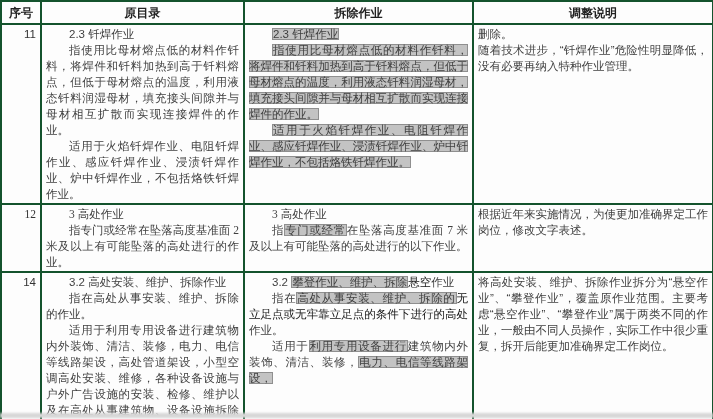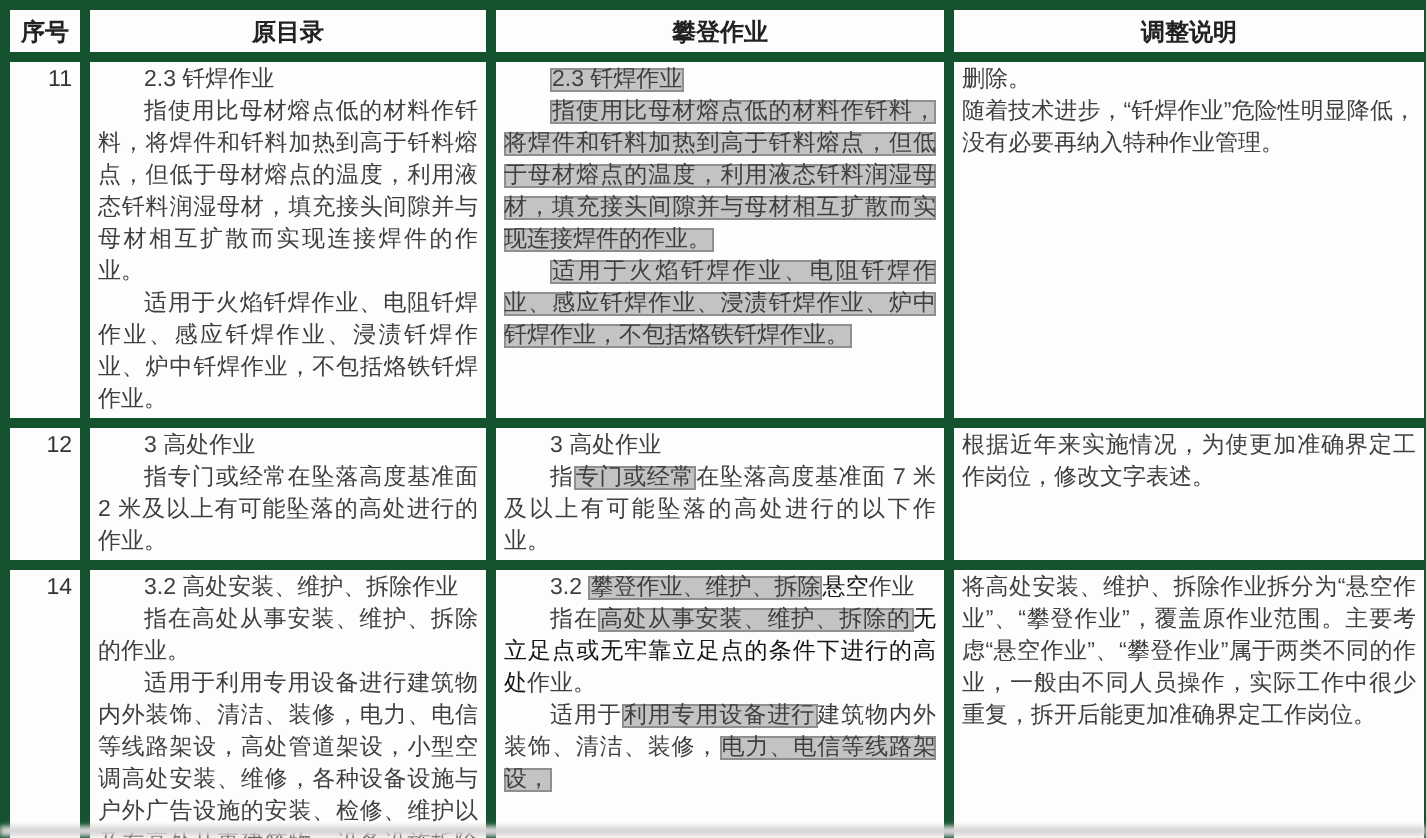--- a/index.html
+++ b/index.html
@@ -11,21 +11,21 @@
     color:#3f3f3f;
     overflow:hidden;
   }
   table.rev{
     border-collapse:collapse;
     table-layout:fixed;
     width:712px;
     margin:0;
   }
   table.rev th, table.rev td{
-    border:5px solid #14532d;
+    border:2px solid #14532d;
     padding:1px 4px;
     vertical-align:top;
     font-size:11.5px;
     line-height:16px;
     margin-top:17px;
   }
   table.rev thead th{
     height:19px;
     font-size:12px;
     font-weight:bold;
@@ -78,21 +78,21 @@
     <colgroup>
       <col style="width:40px">
       <col style="width:203px">
       <col style="width:229px">
       <col style="width:240px">
     </colgroup>
     <thead>
       <tr>
         <th>序号</th>
         <th>原目录</th>
-        <th>攀登作业</th>
+        <th>拆除作业</th>
         <th>调整说明</th>
       </tr>
     </thead>
     <tbody id="tbody">
         <tr style="height: 139px;">
           <td class="num">11</td>
           <td>
             <p class="para"><span class="seg">2.3 钎焊作业</span></p>
             <p class="para"><span class="seg">指使用比母材熔点低的材料作钎料，将焊件和钎料加热到高于钎料熔点，但低于母材熔点的温度，利用液态钎料润湿母材，填充接头间隙并与母材相互扩散而实现连接焊件的作业。</span></p>
             <p class="para"><span class="seg">适用于火焰钎焊作业、电阻钎焊作业、感应钎焊作业、浸渍钎焊作业、炉中钎焊作业，不包括烙铁钎焊作业。</span></p>
@@ -100,21 +100,21 @@
           <td>
             <p class="para"><span class="seg del">2.3 钎焊作业</span></p>
             <p class="para"><span class="seg del">指使用比母材熔点低的材料作钎料，将焊件和钎料加热到高于钎料熔点，但低于母材熔点的温度，利用液态钎料润湿母材，填充接头间隙并与母材相互扩散而实现连接焊件的作业。</span></p>
             <p class="para"><span class="seg del">适用于火焰钎焊作业、电阻钎焊作业、感应钎焊作业、浸渍钎焊作业、炉中钎焊作业，不包括烙铁钎焊作业。</span></p>
           </td>
           <td>
             <p class="note-para">删除。</p>
             <p class="note-para">随着技术进步，“钎焊作业”危险性明显降低，没有必要再纳入特种作业管理。</p>
           </td>
         </tr>
-        <tr style="height: 46px;">
+        <tr style="height: 46px; font-family: Liberation Serif, serif;">
           <td class="num">12</td>
           <td>
             <p class="para"><span class="seg">3 高处作业</span></p>
             <p class="para"><span class="seg">指专门或经常在坠落高度基准面 2 米及以上有可能坠落的高处进行的作业。</span></p>
           </td>
           <td>
             <p class="para"><span class="seg">3 高处作业</span></p>
             <p class="para"><span class="seg">指</span><span class="seg del">专门或经常</span><span class="seg">在坠落高度基准面 7 米及以上有可能坠落的高处进行的以下作业。</span></p>
           </td>
           <td>

